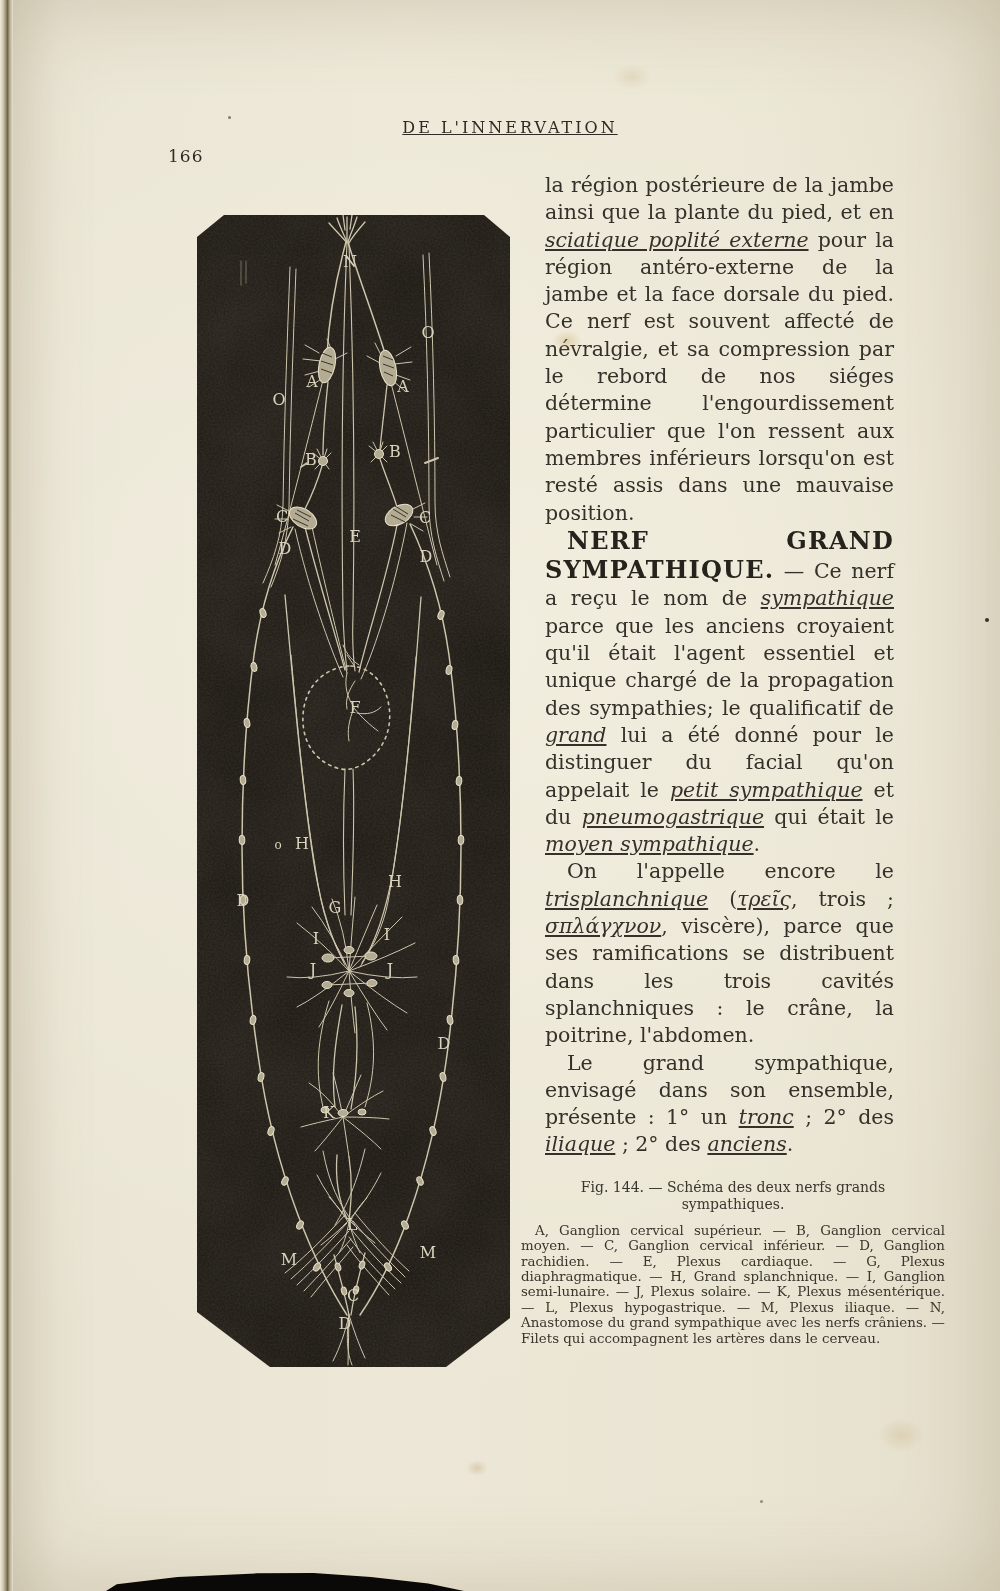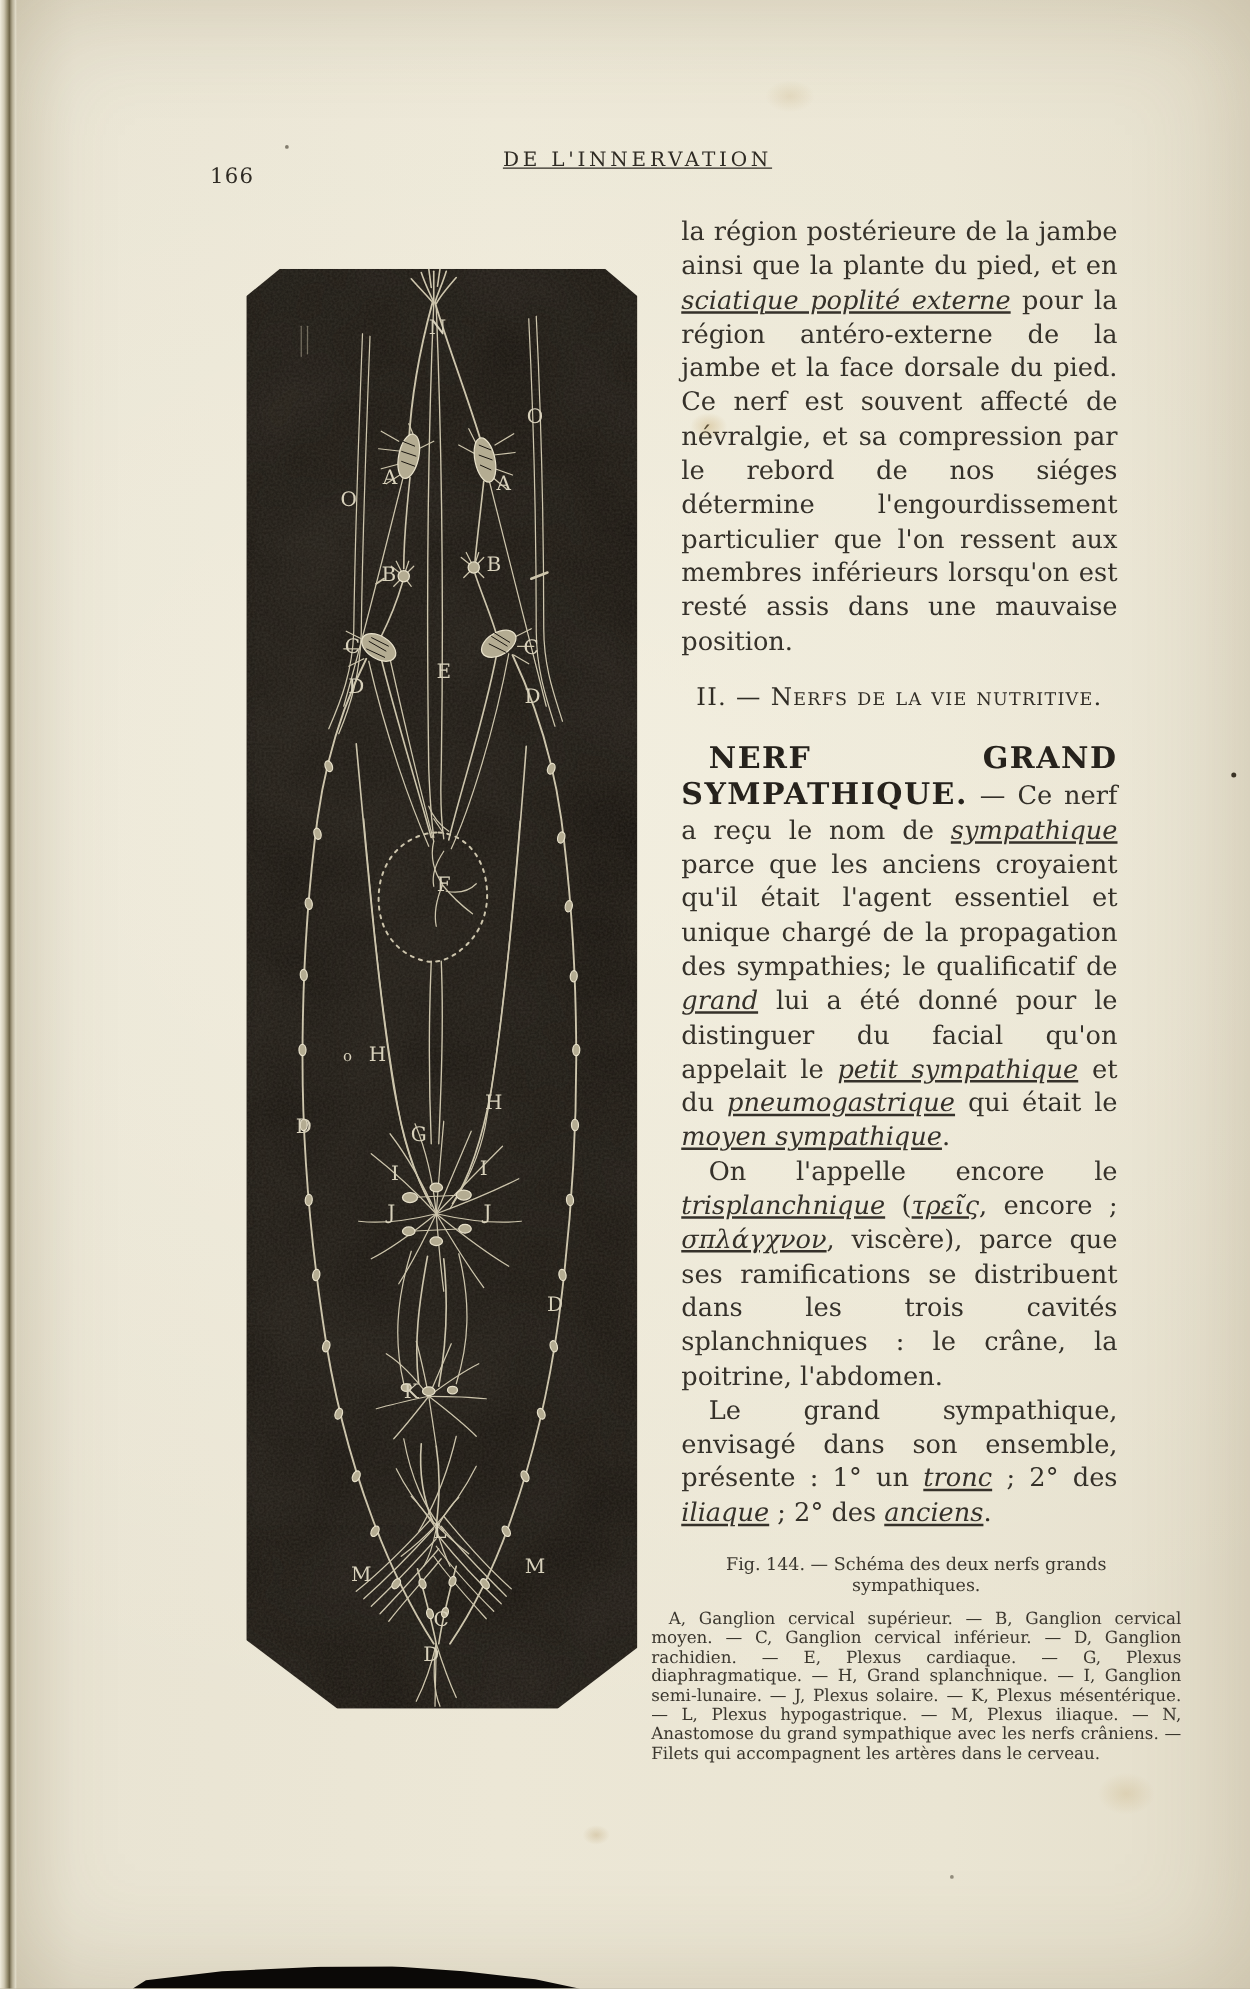--- a/index.html
+++ b/index.html
@@ -17,21 +17,21 @@
   .binding{
     position:absolute;left:0;top:0;width:13px;height:100%;
     background:linear-gradient(90deg,#efebdc 0%,#cfc8b2 25%,#8f8668 48%,#6e6549 58%,#b3ab92 75%,#e7e2d0 100%);
   }
   
   .bottom-shadow{
     position:absolute;left:106px;top:1573px;width:358px;height:18px;
     background:#0b0907;
     clip-path:polygon(0% 100%,3% 62%,20% 22%,42% 2%,58% 0%,74% 22%,90% 58%,100% 100%);
   }
-  .header-num{position:absolute;left:168px;top:131px;font-size:17px;letter-spacing:1px;color:#2f2b24;}
+  .header-num{position:absolute;left:168px;top:146px;font-size:17px;letter-spacing:1px;color:#2f2b24;}
   .header-title{position:absolute;left:380px;top:118px;width:260px;text-align:center;font-size:16px;letter-spacing:3px;color:#2f2b24;text-decoration:underline;}
   .figure-wrap{position:absolute;left:197px;top:215px;width:313px;height:1152px;}
   
   .column{
     position:absolute;left:545px;top:172px;width:349px;
     font-size:20.5px;line-height:27.3px;text-align:justify;color:#35312a;
   }
   .column p{margin:0;padding:0;}
   .column .indent{text-indent:22px;}
   .section-heading{
@@ -355,23 +355,22 @@
           <text x="231" y="1043">M</text>
           <text x="156" y="1086">C</text>
           <text x="148" y="1114">D</text>
         </g>
       </g>
     </svg>
   </div>
 
   <div class="column">
     <p><span>la région postérieure de la jambe ainsi que la plante du pied, et en </span><i>sciatique poplité externe</i><span> pour la région antéro-externe de la jambe et la face dorsale du pied. Ce nerf est souvent affecté de névralgie, et sa compression par le rebord de nos siéges détermine l'engourdissement particulier que l'on ressent aux membres inférieurs lorsqu'on est resté assis dans une mauvaise position.</span></p>
-    <p class="section-heading">II. — Nerfs de la vie nutritive.</p>
     <p class="indent"><span class="leadin">NERF GRAND SYMPATHIQUE.</span><span><span> — Ce nerf a reçu le nom de </span><i>sympathique</i><span> parce que les anciens croyaient qu'il était l'agent essentiel et unique chargé de la propagation des sympathies; le qualificatif de </span><i>grand</i><span> lui a été donné pour le distinguer du facial qu'on appelait le </span><i>petit sympathique</i><span> et du </span><i>pneumogastrique</i><span> qui était le </span><i>moyen sympathique</i><span>.</span></span></p>
-    <p class="indent"><span>On l'appelle encore le </span><i>trisplanchnique</i><span> (</span><i>τρεῖς</i><span>, encore ; </span><i>σπλάγχνον</i><span>, viscère), parce que ses ramifications se distribuent dans les trois cavités splanchniques : le crâne, la poitrine, l'abdomen.</span></p>
+    <p class="indent"><span>On l'appelle encore le </span><i>trisplanchnique</i><span> (</span><i>τρεῖς</i><span>, trois ; </span><i>σπλάγχνον</i><span>, viscère), parce que ses ramifications se distribuent dans les trois cavités splanchniques : le crâne, la poitrine, l'abdomen.</span></p>
     <p class="indent"><span>Le grand sympathique, envisagé dans son ensemble, présente : 1° un </span><i>tronc</i><span> ; 2° des </span><i>iliaque</i><span> ; 2° des </span><i>anciens</i><span>.</span></p>
 
     <div class="caption-block">
       <div class="caption-title">Fig. 144. — Schéma des deux nerfs grands sympathiques.</div>
       <div class="caption-legend">A, Ganglion cervical supérieur. — B, Ganglion cervical moyen. — C, Ganglion cervical inférieur. — D, Ganglion rachidien. — E, Plexus cardiaque. — G, Plexus diaphragmatique. — H, Grand splanchnique. — I, Ganglion semi-lunaire. — J, Plexus solaire. — K, Plexus mésentérique. — L, Plexus hypogastrique. — M, Plexus iliaque. — N, Anastomose du grand sympathique avec les nerfs crâniens. — Filets qui accompagnent les artères dans le cerveau.</div>
     </div>
   </div>
 
   <div class="spot spot1"></div>
   <div class="spot spot2"></div>

